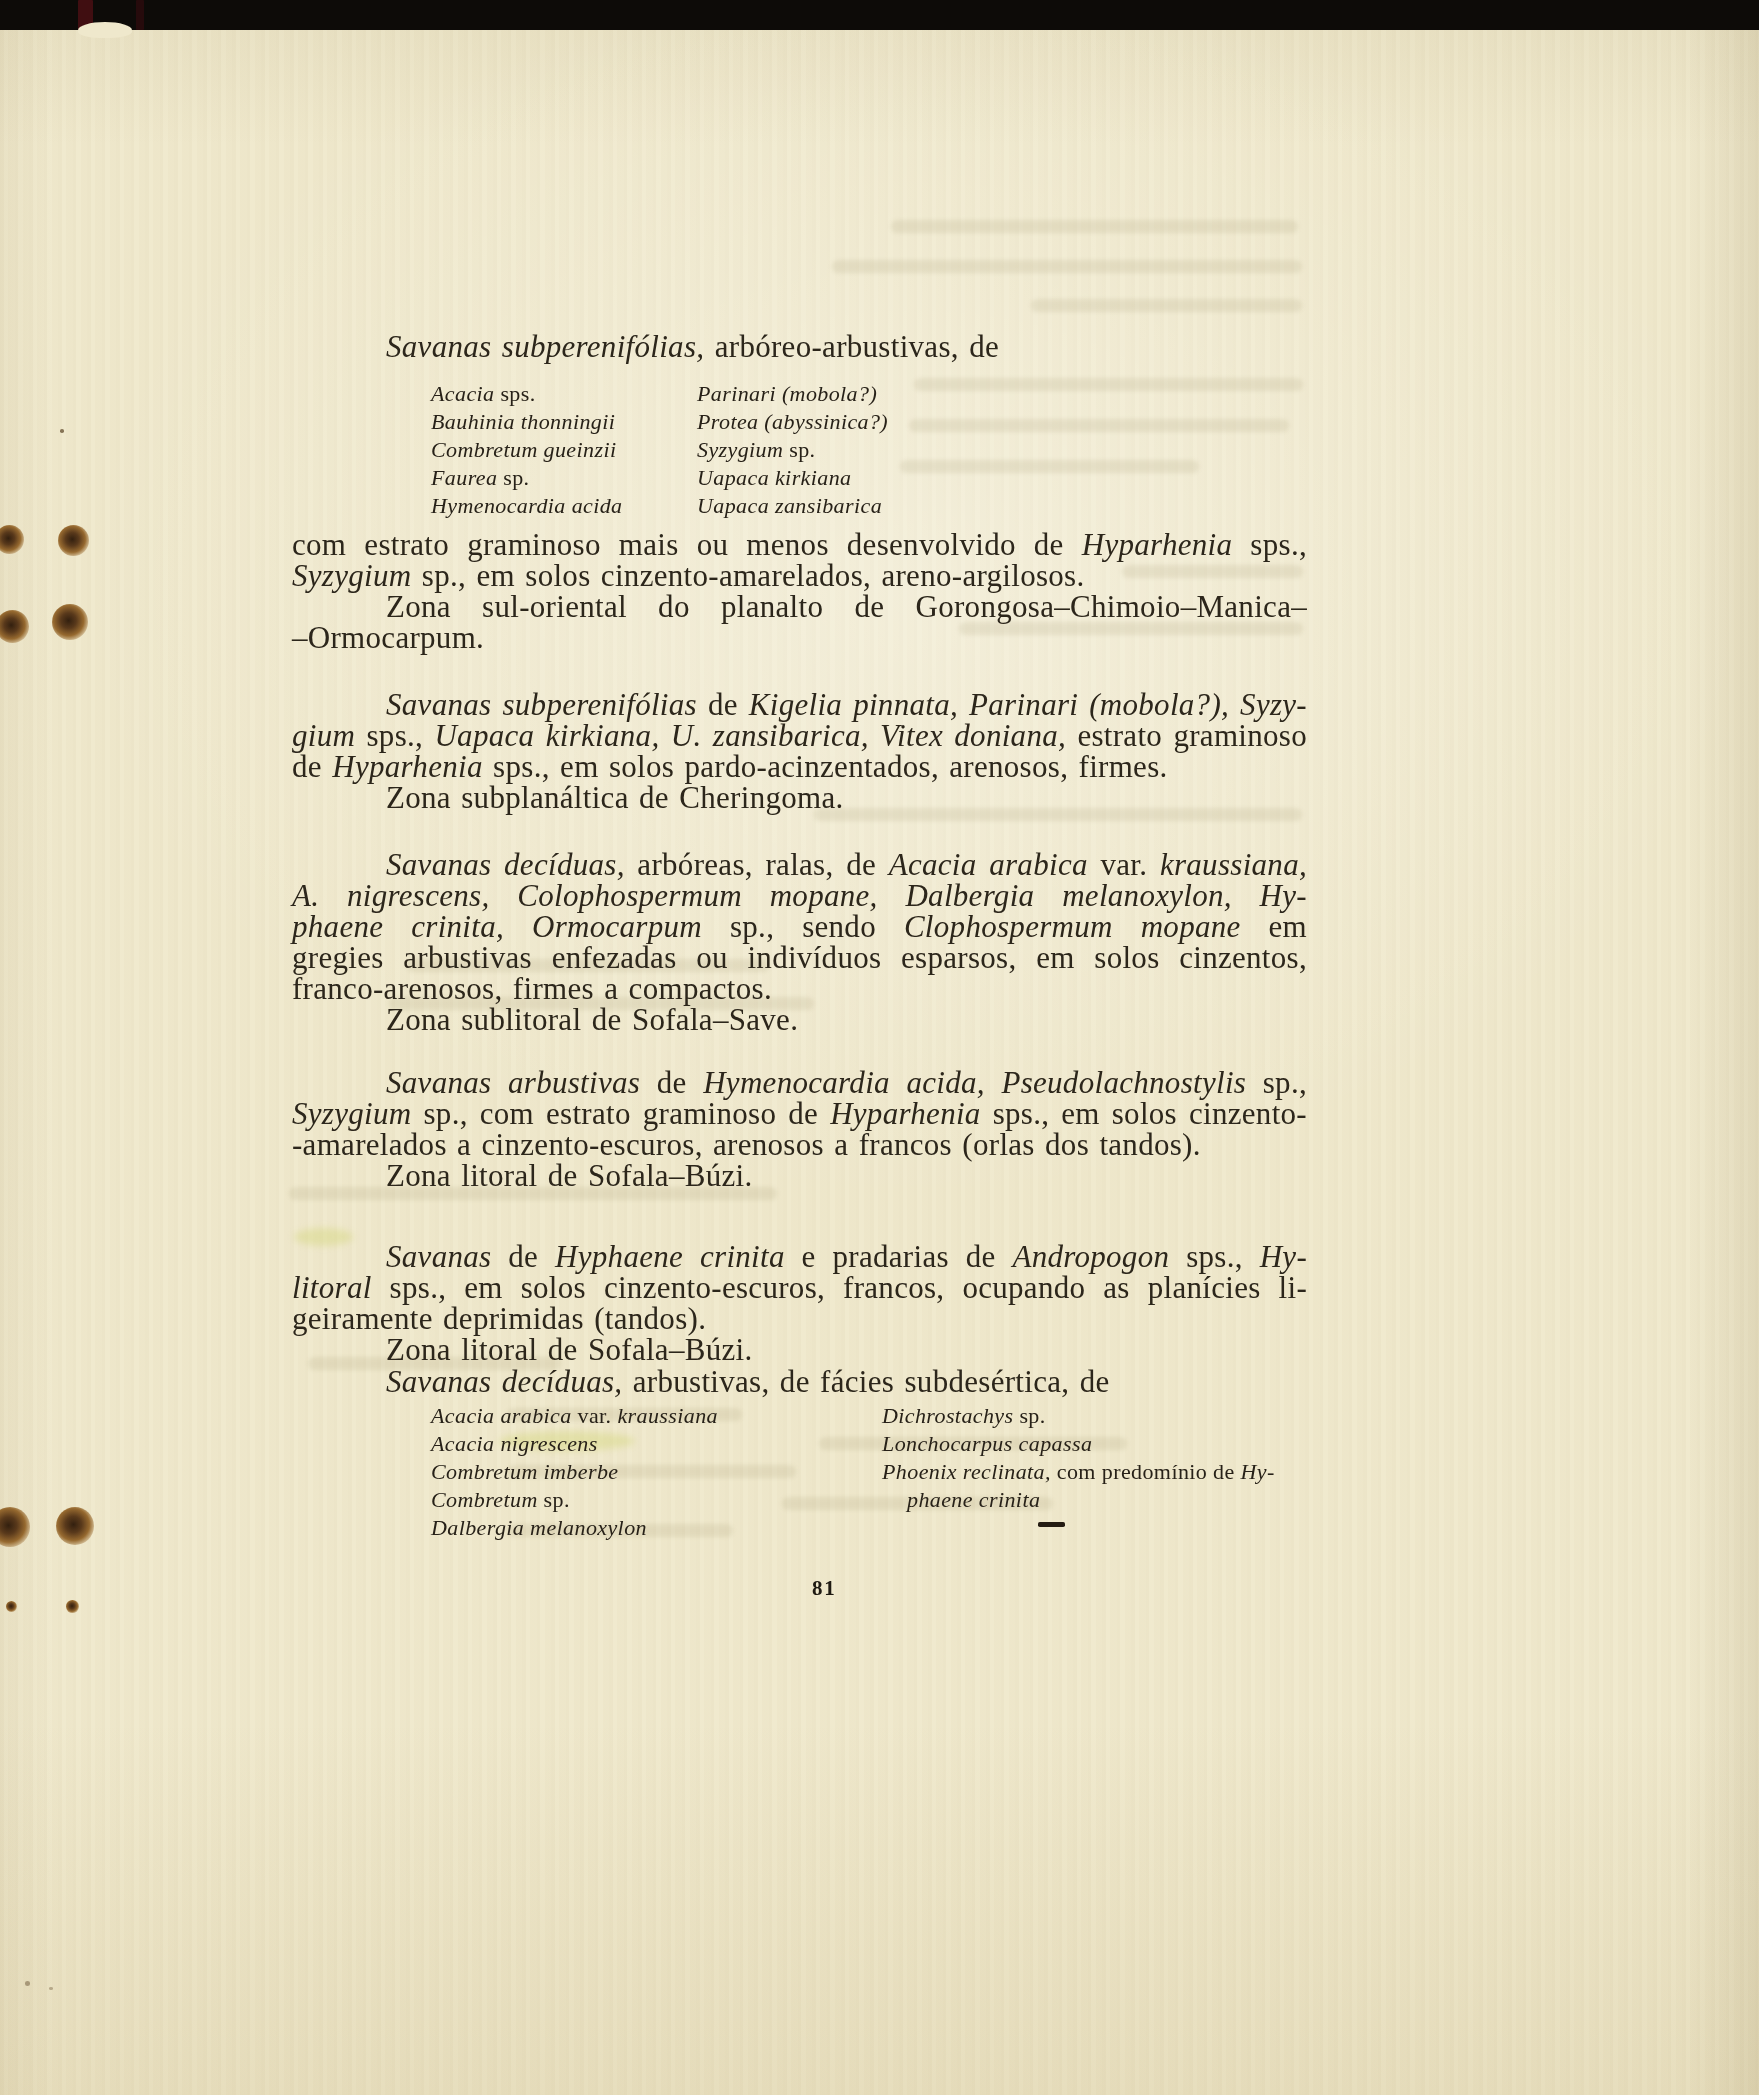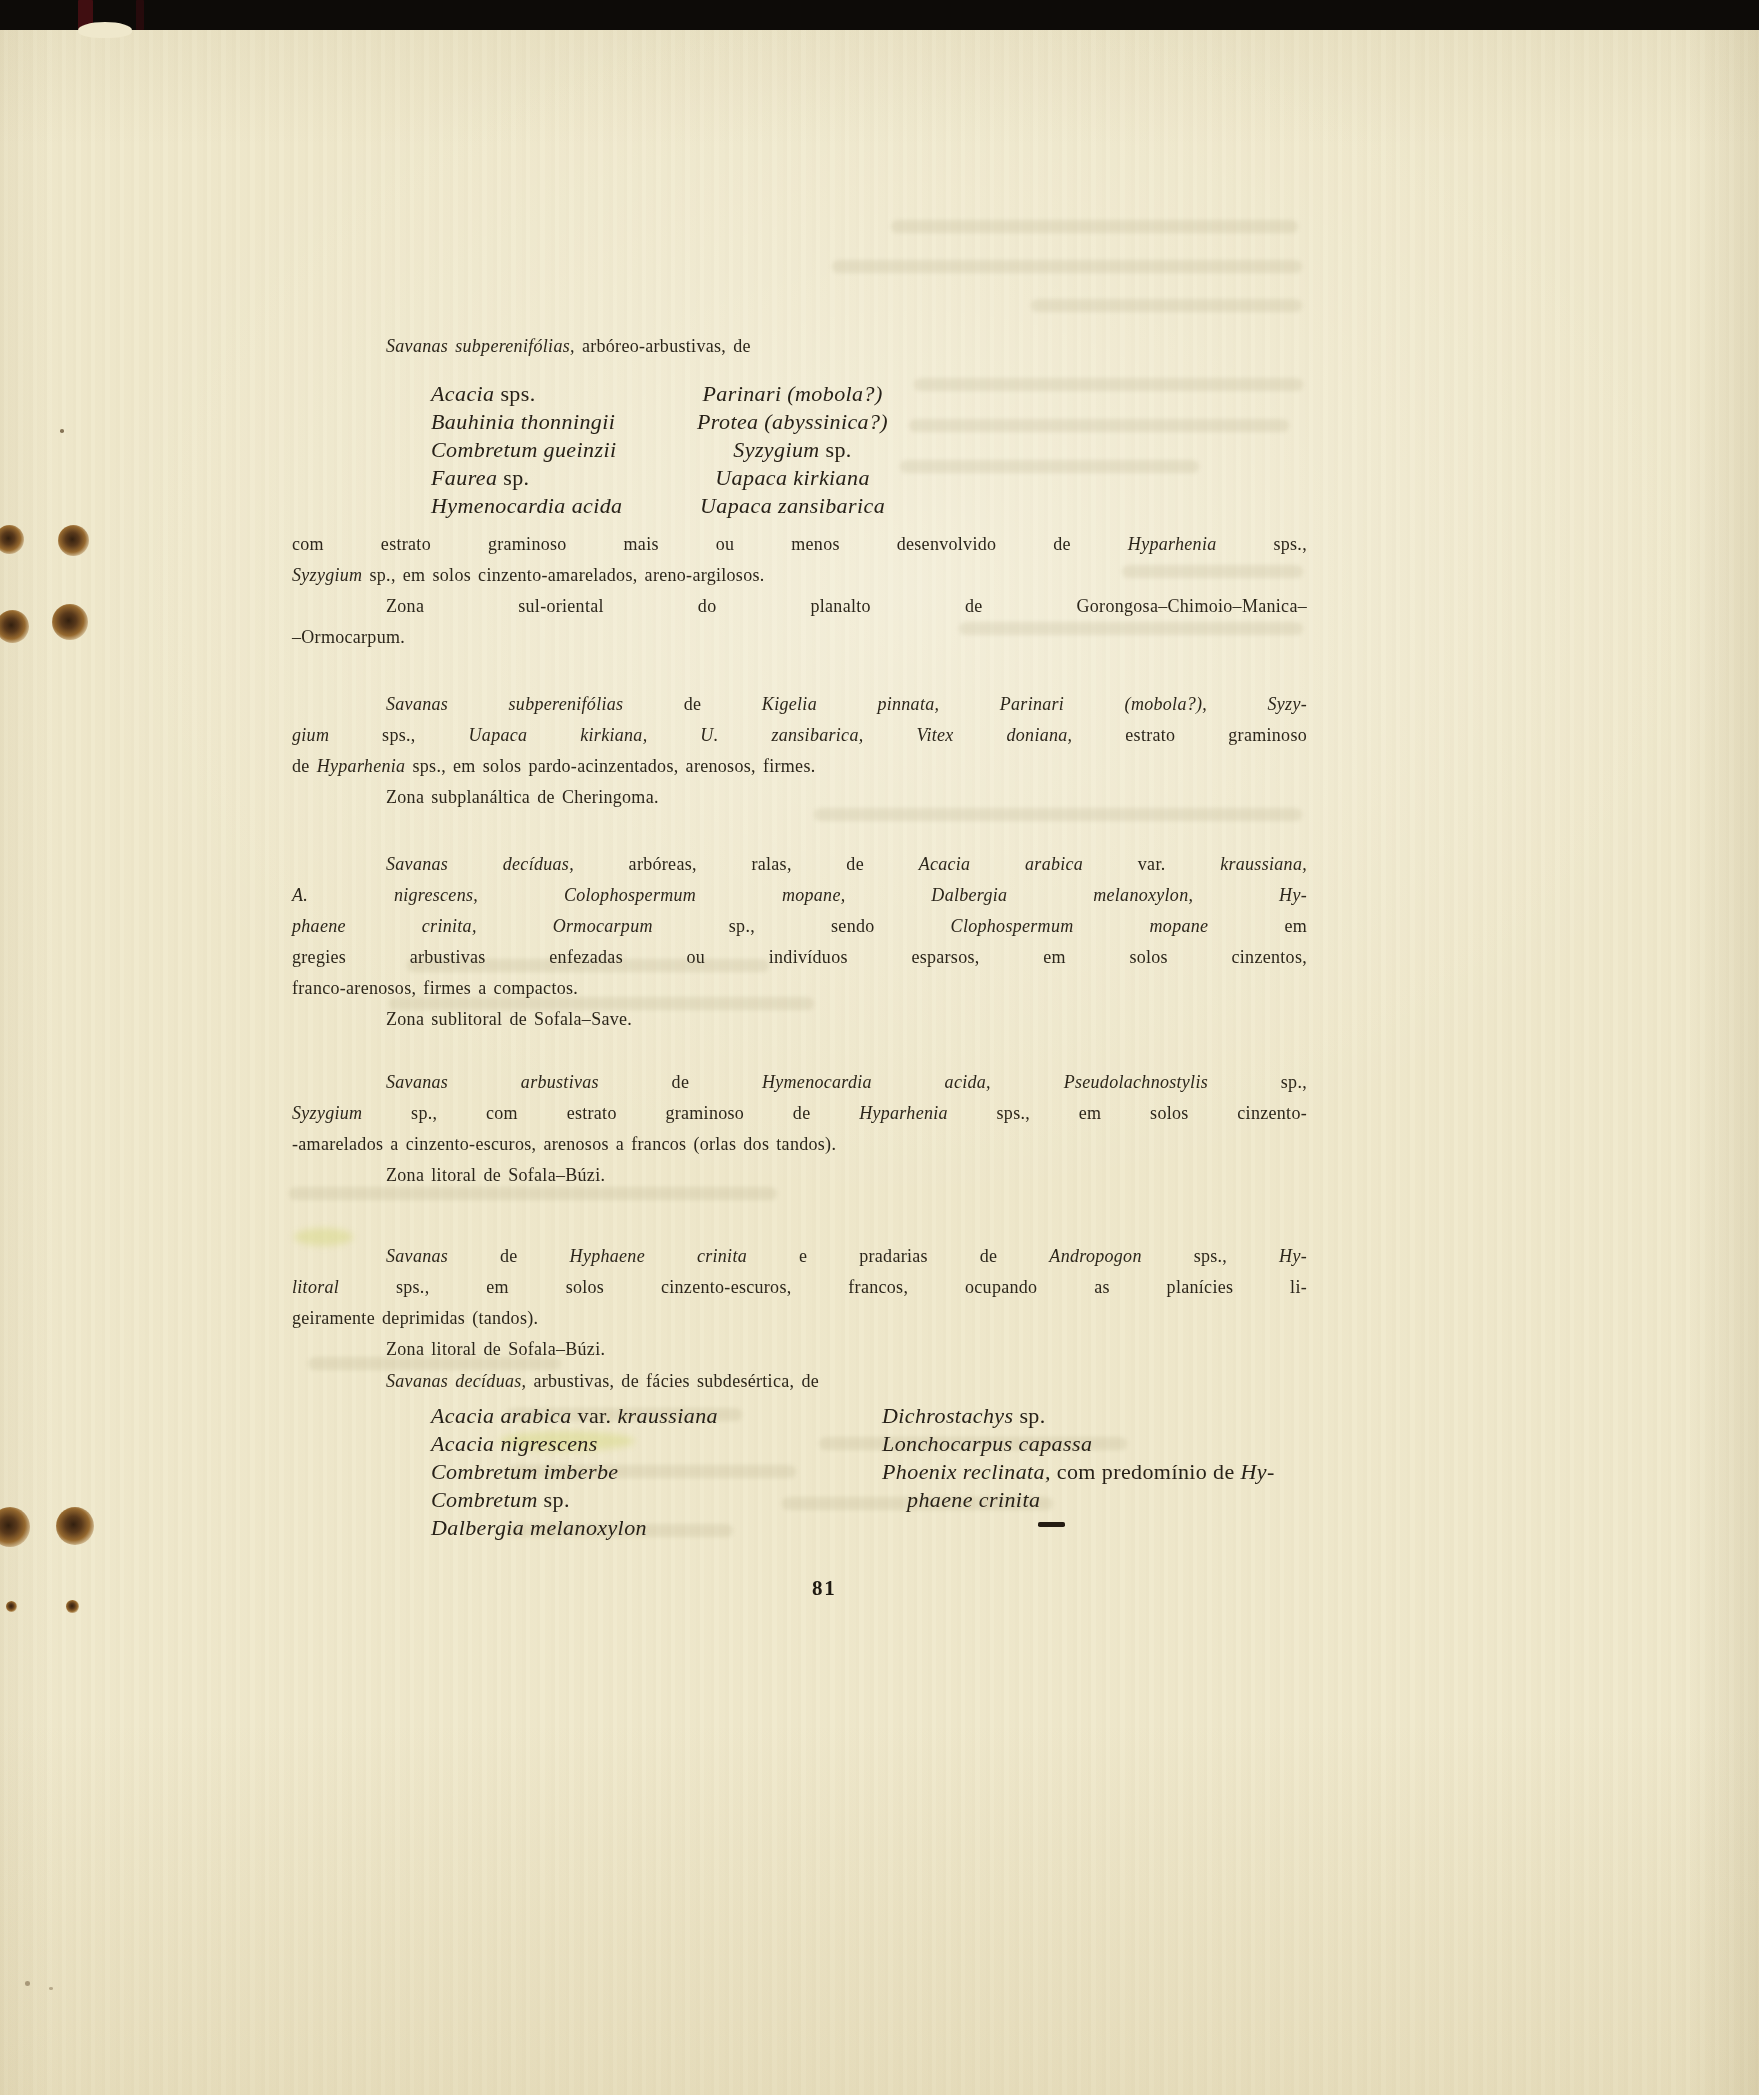--- a/index.html
+++ b/index.html
@@ -11,21 +11,21 @@
       radial-gradient(1357px 995px at 52% 28%, rgba(255,255,252,0.30), rgba(255,255,252,0) 62%),
       linear-gradient(180deg, rgba(125,104,45,0.07), rgba(125,104,45,0) 7%, rgba(125,104,45,0) 82%, rgba(150,120,45,0.10)),
       linear-gradient(90deg, rgba(120,95,40,0.06), rgba(120,95,40,0) 3%, rgba(120,95,40,0) 96%, rgba(100,80,30,0.10)),
       repeating-linear-gradient(90deg, rgba(120,100,50,0.030) 0 3.6px, rgba(255,255,248,0.025) 3.6px 8.1px, rgba(120,100,50,0.018) 8.1px 14.5px);
   }
   .topband{position:absolute;top:0;left:0;width:100%;height:30px;background:#0d0b08;}
   .redmark{position:absolute;top:0;height:30px;border-radius:0.9px;}
   .notch{position:absolute;left:78px;top:22px;width:54px;height:16.3px;background:#efe8cc;border-radius:50% 50% 40% 40%;}
   .text-flow{position:absolute;left:292px;top:0;width:1015px;color:#2c261b;}
   .block{position:absolute;left:0;width:100%;}
-  .line{font-size:18px;line-height:31px;letter-spacing:0.3px;word-spacing:2.3px;}
+  .line{font-size:31px;line-height:31px;letter-spacing:0.3px;word-spacing:2.3px;}
   .line.indent{padding-left:94px;}
   .line.just{text-align:justify;text-align-last:justify;}
   .species-list .col{position:absolute;top:0;margin-left:32px;}
   .srow{font-size:22px;line-height:28px;letter-spacing:0.4px;color:#272118;}
   .srow.wrap{padding-left:25px;}
   .page-number{position:absolute;left:812px;top:1576px;font-size:21px;font-weight:bold;letter-spacing:1.8px;color:#1f1a12;}
   .ghost{position:absolute;height:12.7px;background:#8f8356;opacity:0.13;filter:blur(2.3px);border-radius:6.3px;}
   .smudge{position:absolute;background:#cdd267;opacity:0.35;filter:blur(3.6px);border-radius:50%;}
   .stain{position:absolute;border-radius:50%;filter:blur(0.7px);
     background:radial-gradient(circle at 46% 46%, #33200f 0%, #59391b 28%, #96692f 55%, rgba(180,140,85,0.30) 76%, rgba(180,140,85,0) 100%);}
@@ -81,21 +81,21 @@
         <div class="line indent"><i>Savanas subperenifólias,</i> arbóreo-arbustivas, de</div>
       </div>
       <div class="block species-list" style="top: 380px;">
         <div class="col" style="left: 107px;">
           <div class="srow"><i>Acacia</i> sps.</div>
           <div class="srow"><i>Bauhinia thonningii</i></div>
           <div class="srow"><i>Combretum gueinzii</i></div>
           <div class="srow"><i>Faurea</i> sp.</div>
           <div class="srow"><i>Hymenocardia acida</i></div>
         </div>
-        <div class="col" style="left: 373px; text-align: center;">
+        <div class="col" style="left: 373px;">
           <div class="srow"><i>Parinari (mobola?)</i></div>
           <div class="srow"><i>Protea (abyssinica?)</i></div>
           <div class="srow"><i>Syzygium</i> sp.</div>
           <div class="srow"><i>Uapaca kirkiana</i></div>
           <div class="srow"><i>Uapaca zansibarica</i></div>
         </div>
       </div>
       <div class="block paragraph" style="top: 529px;">
         <div class="line just">com estrato graminoso mais ou menos desenvolvido de <i>Hyparhenia</i> sps.,</div>
         <div class="line"><i>Syzygium</i> sp., em solos cinzento-amarelados, areno-argilosos.</div>

